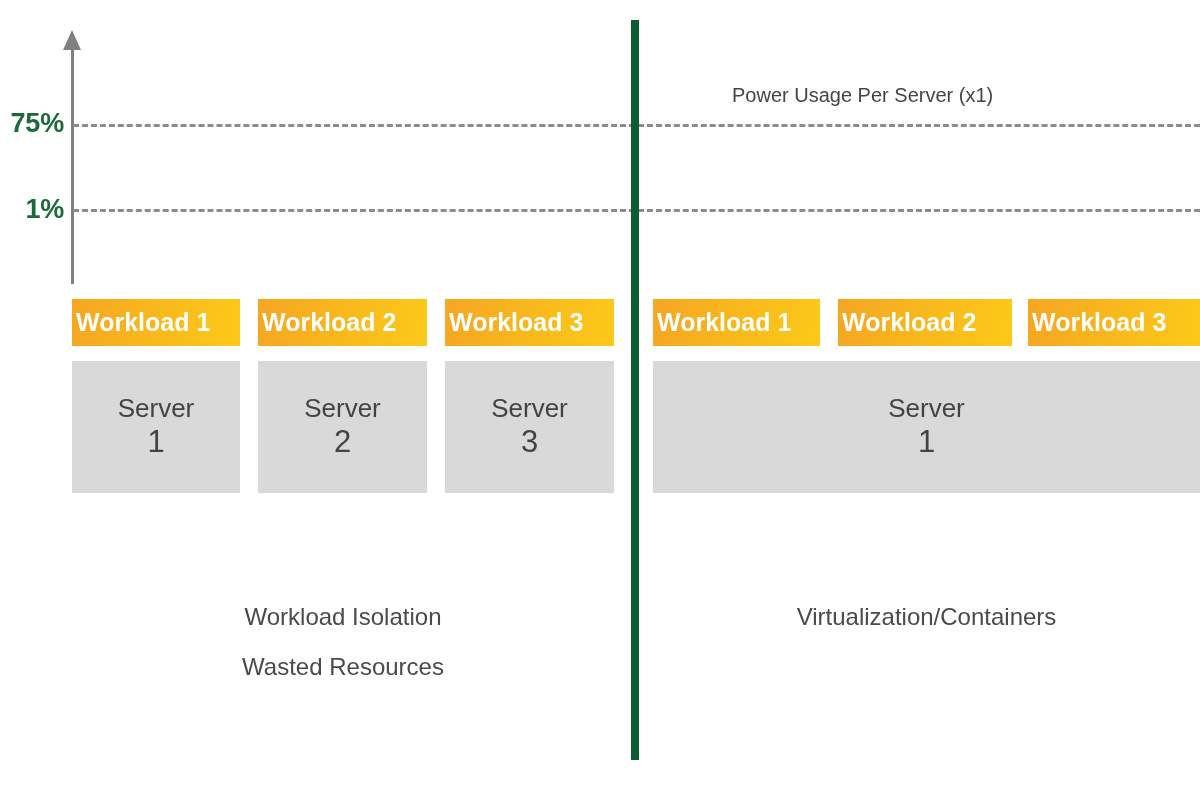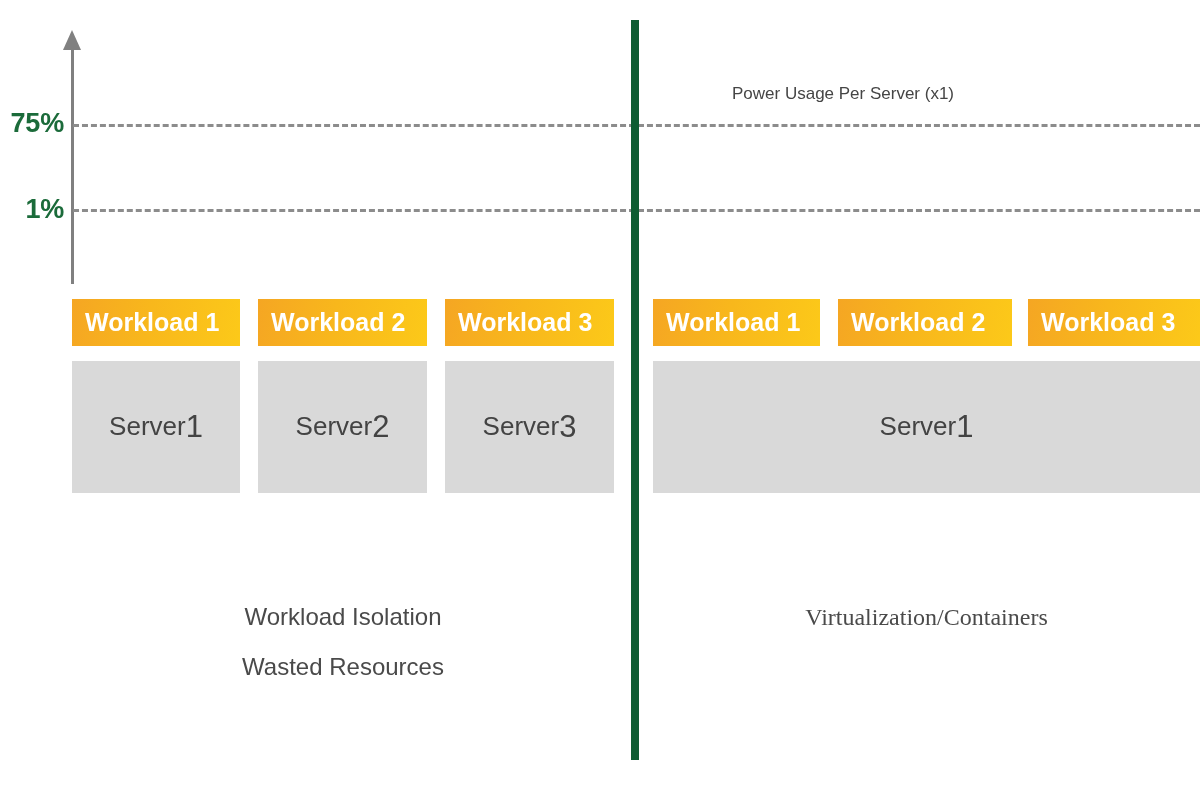--- a/index.html
+++ b/index.html
@@ -63,21 +63,21 @@
     height: 0;
     border-top: 3px dashed #8c8c8c;
   }
   .dash-75 { top: 124px; }
   .dash-25 { top: 209px; }
 
   
   .power-label {
     position: absolute;
     color: #454545;
-    font-size: 17px;
+    font-size: 20px;
     line-height: 1;
     white-space: nowrap;
   }
   .power-left  { left: 164px; top: 170px; }
   .power-right { left: 732px; top: 85px; }
 
   
   .divider {
     position: absolute;
     left: 631px;
@@ -90,37 +90,37 @@
   
   .workload {
     position: absolute;
     top: 299px;
     height: 47px;
     background: linear-gradient(100deg, #F5A623 0%, #F8B71C 45%, #FCC919 100%);
     color: #ffffff;
     font-size: 25px;
     font-weight: bold;
     line-height: 47px;
-    padding-left: 13px;
+    padding-left: 4px;
     box-sizing: border-box;
     white-space: nowrap;
     overflow: hidden;
   }
 
   
   .server {
     position: absolute;
     top: 361px;
     height: 132px;
     background: #D9D9D9;
     color: #434343;
     text-align: center;
     box-sizing: border-box;
     display: flex;
-    flex-direction: row;
+    flex-direction: column;
     align-items: center;
     justify-content: center;
   }
   .server .s-word {
     font-size: 26px;
     line-height: 1.1;
     margin-bottom: 2px;
   }
   .server .s-num {
     font-size: 31px;
@@ -130,21 +130,21 @@
   
   .caption {
     position: absolute;
     text-align: center;
     color: #4a4a4a;
     font-size: 24px;
     line-height: 50px;
     white-space: nowrap;
   }
   .caption-left  { left: 72px;  width: 542px; top: 592px; }
-  .caption-right { left: 653px; width: 547px; top: 592px; font-family: Liberation Serif, serif; }
+  .caption-right { left: 653px; width: 547px; top: 592px; }
 </style>
 </head>
 <body>
 
 <div id="diagram">
 
   <div class="axis-arrow"></div>
   <div class="axis-line"></div>
 
   <div class="tick-label tick-75">75%</div>

